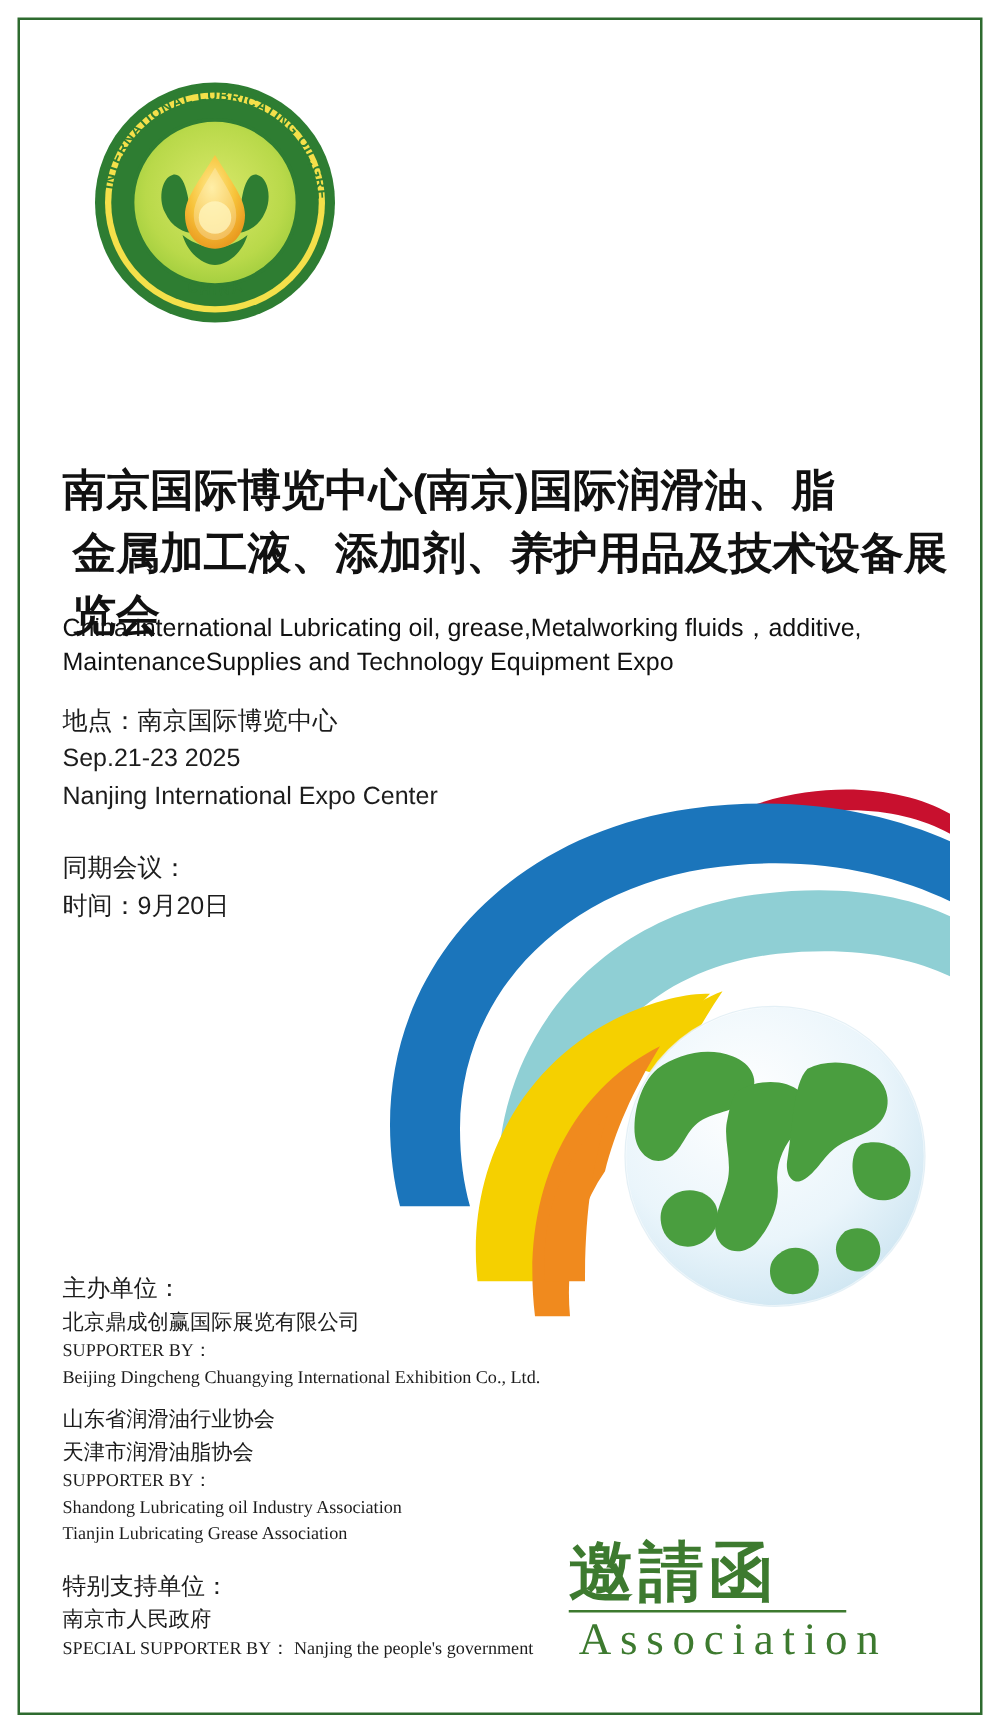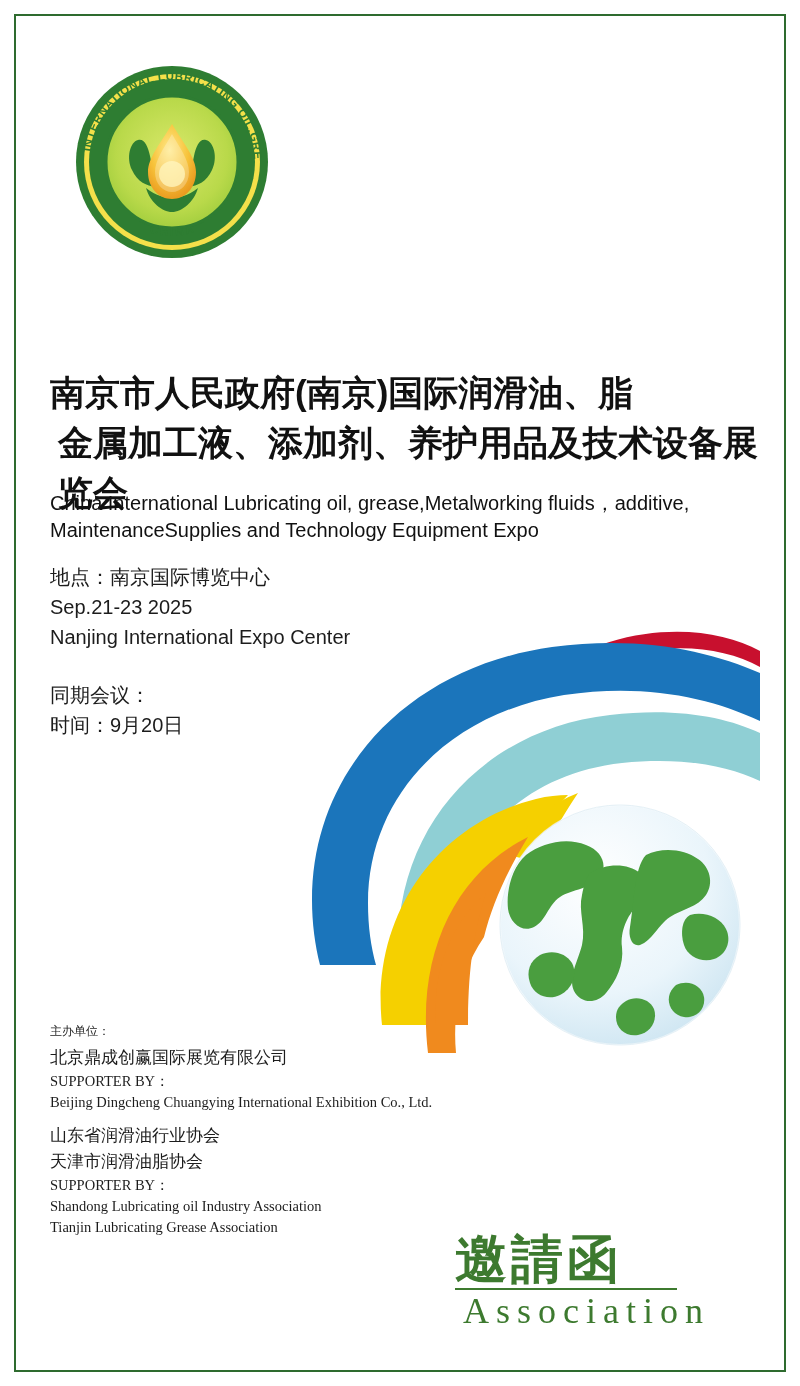--- a/index.html
+++ b/index.html
@@ -87,21 +87,21 @@
 
   
   .orgs {
     position: absolute;
     left: 50px;
     top: 1018px;
     width: 420px;
     color: #1c1c1c;
   }
   .orgs .cn-head {
-    font-size: 12px;
+    font-size: 19px;
     line-height: 27px;
   }
   .orgs .cn-body {
     font-size: 17px;
     line-height: 26px;
   }
   .orgs .en {
     font-family: "Liberation Serif", serif;
     font-size: 14.5px;
     line-height: 21px;
@@ -116,21 +116,21 @@
     top: 1228px;
     width: 230px;
     height: 110px;
   }
   .invitation .cn-mark {
     position: absolute;
     left: 0;
     top: 0;
     width: 222px;
     height: 62px;
-    font-family: Liberation Sans, sans-serif;
+    font-family: Liberation Serif, serif;
     font-size: 52px;
     line-height: 62px;
     letter-spacing: 4px;
     color: #3d7a2f;
     font-weight: bold;
   }
   .invitation .en-mark {
     position: absolute;
     left: 8px;
     top: 62px;
@@ -187,21 +187,21 @@
       <text font-family="'Liberation Sans', sans-serif" font-size="11.5" font-weight="bold" fill="#2e7d32" letter-spacing="0.6">
         <textPath href="#ringTop" startOffset="4%">INTERNATIONAL LUBRICATING OIL,GREASE,MAINTENANCE SUPPLIES AND MACHINES EXPO.</textPath>
       </text>
       <text font-family="'Liberation Sans', sans-serif" font-size="12" font-weight="bold" fill="#2e7d32" letter-spacing="2">
         <textPath href="#ringBottom" startOffset="40%">CHINA</textPath>
       </text>
     </svg>
   </div>
 
   <div class="title-cn">
-    <div class="line1">南京市人民政府(南京)国际润滑油、脂</div>
+    <div class="line1">南京国际博览中心(南京)国际润滑油、脂</div>
     <div class="line2">金属加工液、添加剂、养护用品及技术设备展览会</div>
   </div>
 
   <div class="title-en">
     <div>China International Lubricating oil, grease,Metalworking fluids，additive,</div>
     <div>MaintenanceSupplies and Technology Equipment Expo</div>
   </div>
 
   <div class="art">
     <svg width="470" height="520" viewBox="0 0 470 520" xmlns="http://www.w3.org/2000/svg">
@@ -258,20 +258,25 @@
       <div class="en">SUPPORTER BY：</div>
       <div class="en">Beijing Dingcheng Chuangying International Exhibition Co., Ltd.</div>
     </div>
     <div class="blk">
       <div class="cn-body">山东省润滑油行业协会</div>
       <div class="cn-body">天津市润滑油脂协会</div>
       <div class="en">SUPPORTER BY：</div>
       <div class="en">Shandong Lubricating oil Industry Association</div>
       <div class="en">Tianjin  Lubricating Grease Association</div>
     </div>
+    <div class="blk special">
+      <div class="cn-head">特别支持单位：</div>
+      <div class="cn-body">南京市人民政府</div>
+      <div class="en">SPECIAL SUPPORTER BY：   Nanjing the people's government</div>
+    </div>
   </div>
 
   <div class="invitation">
     <div class="cn-mark">邀請函</div>
     <div class="rule"></div>
     <div class="en-mark">Association</div>
   </div>
 
 </div>
 

